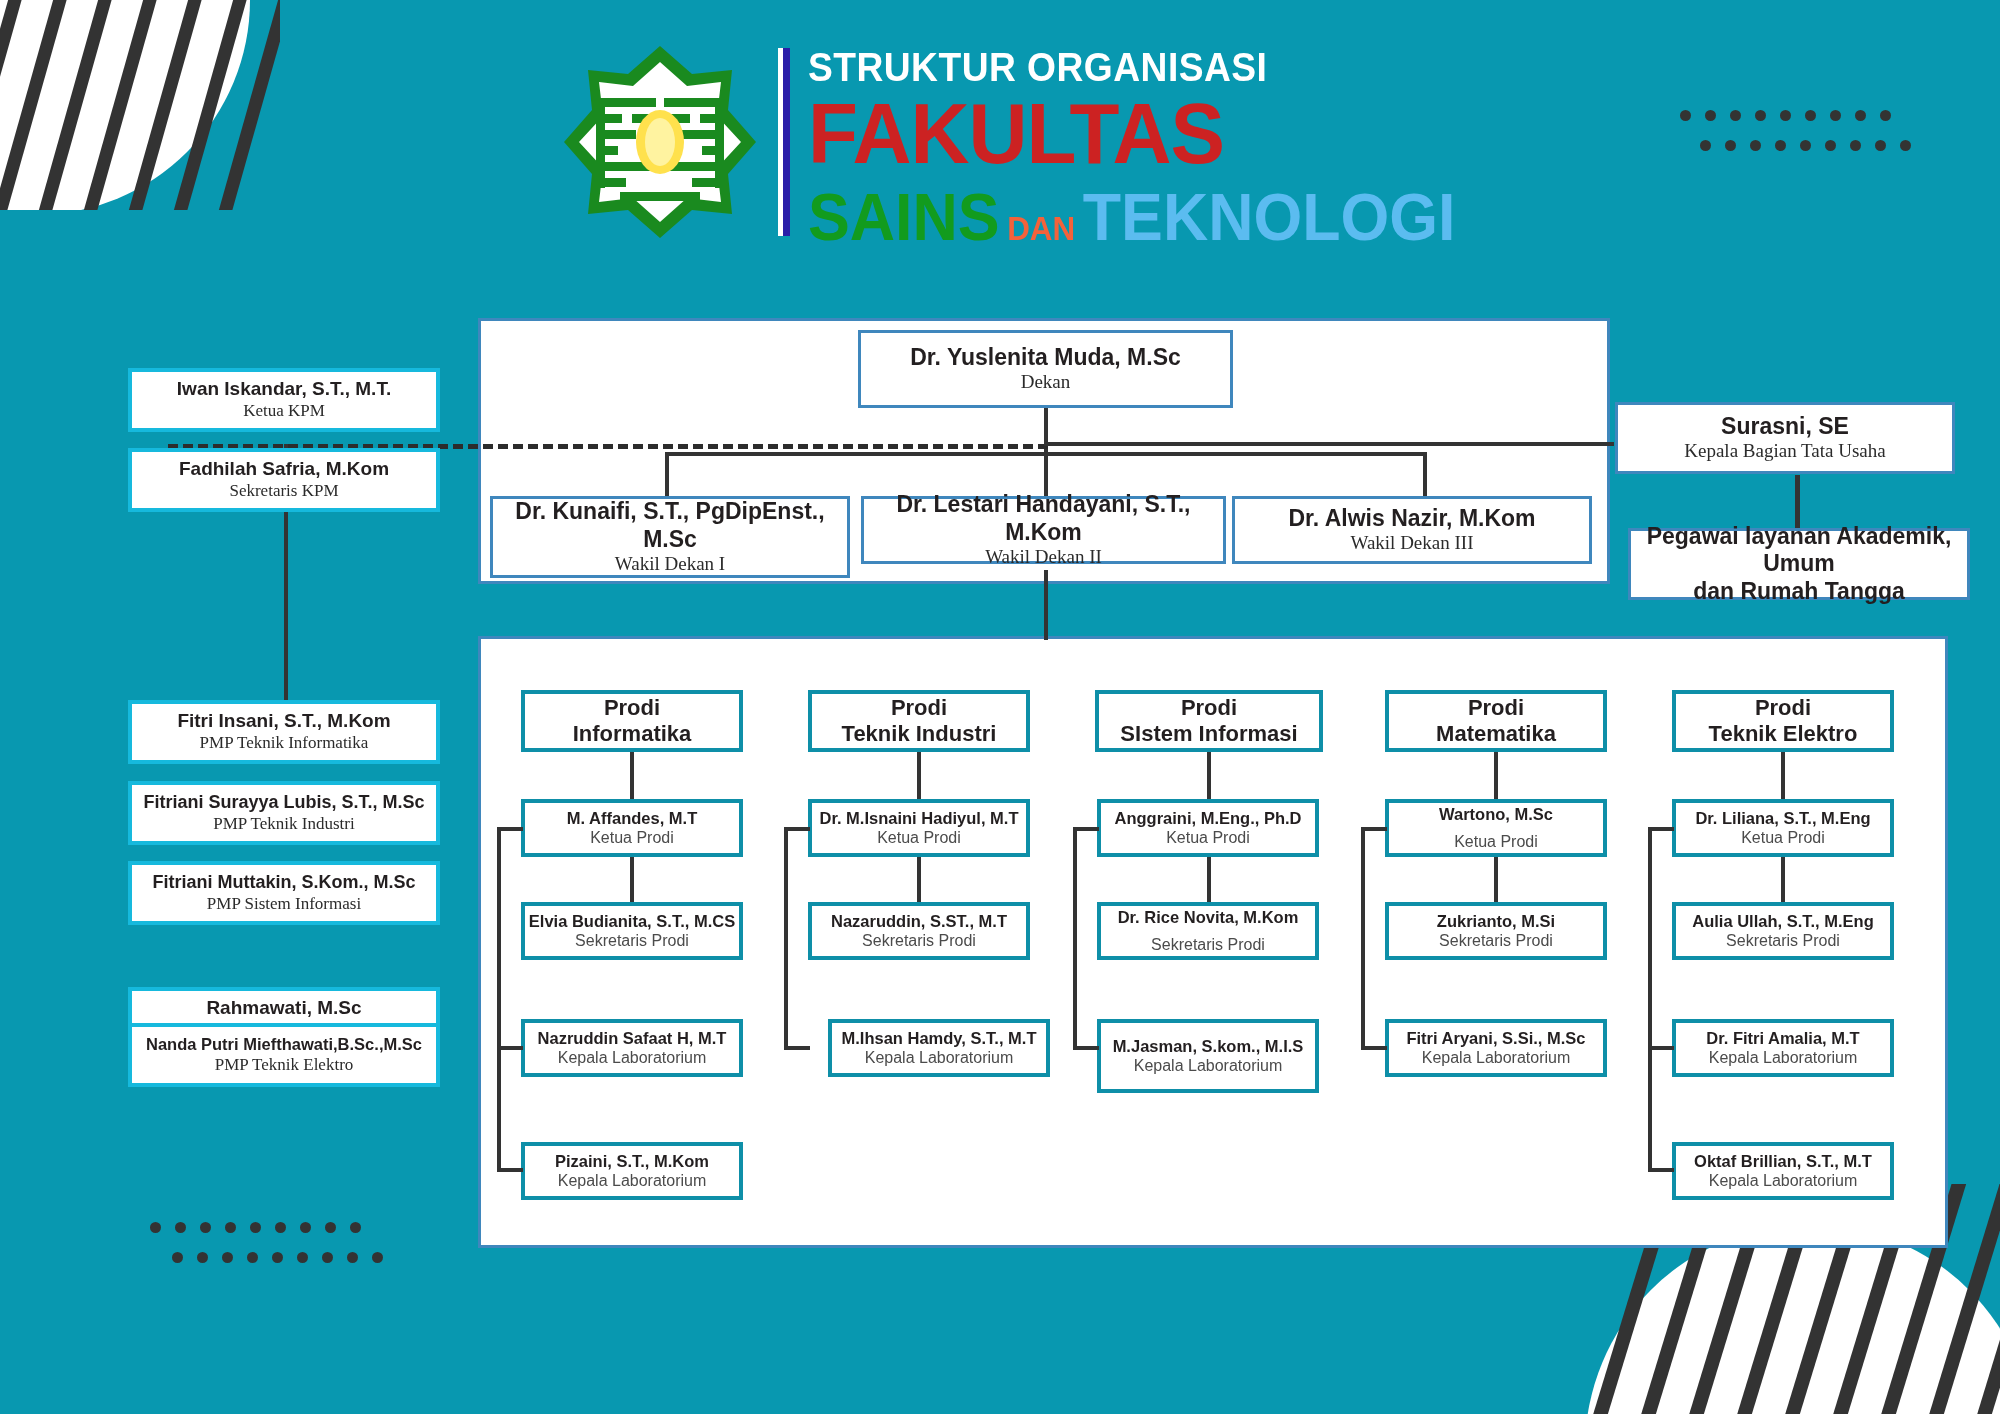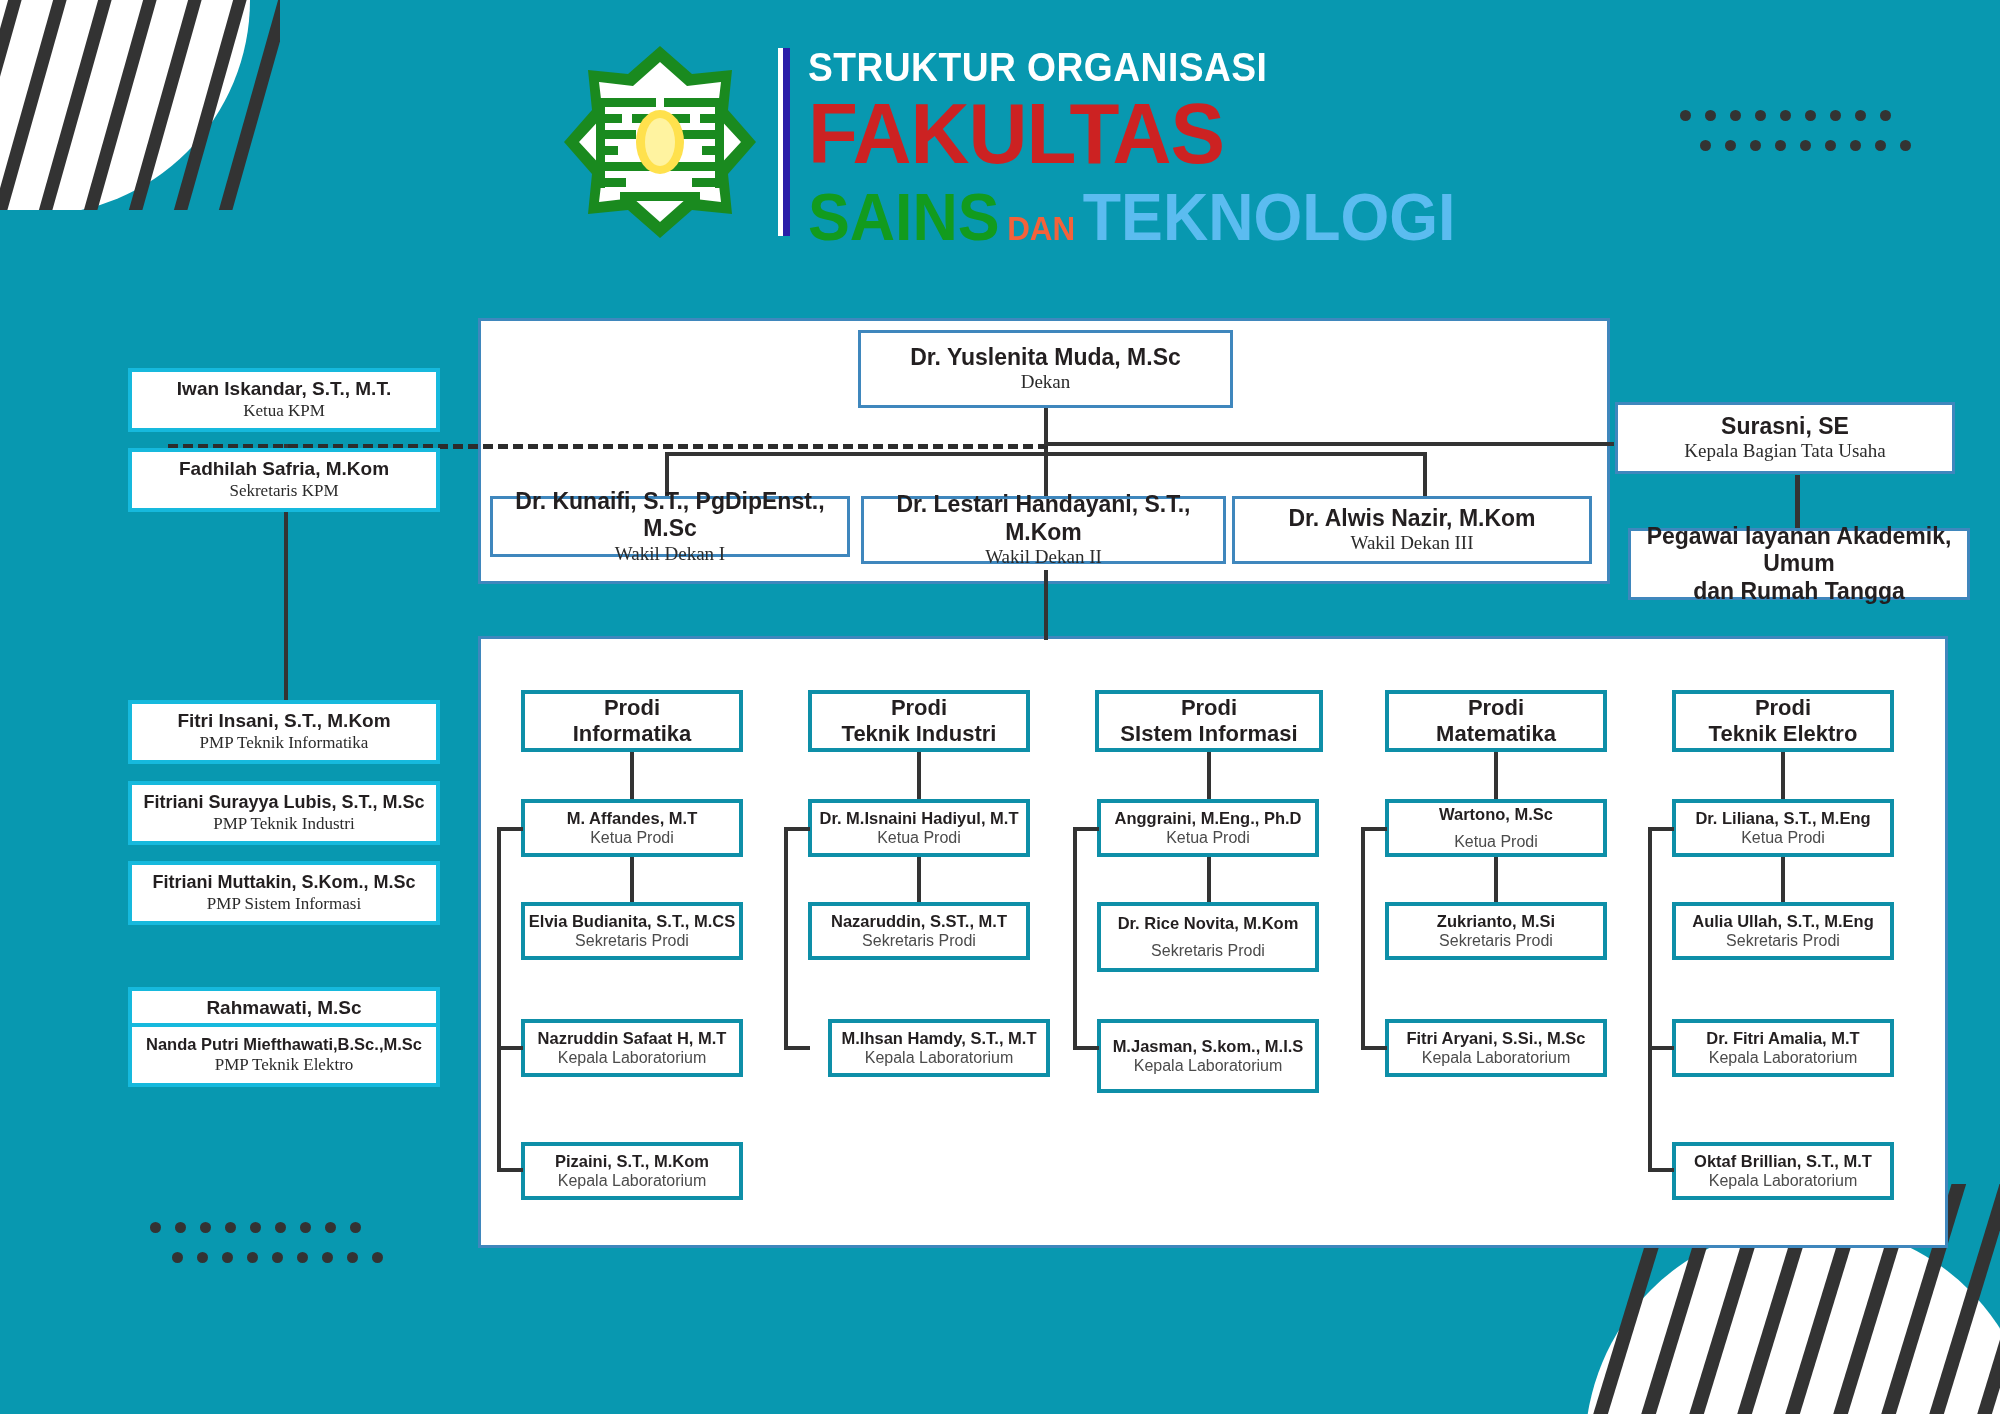--- a/index.html
+++ b/index.html
@@ -256,21 +256,21 @@
   <div class="ln lnv" style="left:284px; top:444px; width:4px; height:256px;"></div>
 
   <div class="ln lnh" style="left:1044px; top:442px; width:570px; height:4px;"></div>
   <div class="ln lnv" style="left:1795px; top:475px; width:5px; height:53px;"></div>
 
   <div class="box b-blue" style="left:858px; top:330px; width:375px; height:78px;">
     <div class="nm">Dr. Yuslenita Muda, M.Sc</div>
     <div class="rl">Dekan</div>
   </div>
 
-  <div class="box b-blue" style="left:490px; top:496px; width:360px; height:61px;">
+  <div class="box b-blue" style="left:490px; top:496px; width:360px; height:82px;">
     <div class="nm">Dr. Kunaifi, S.T., PgDipEnst., M.Sc</div>
     <div class="rl">Wakil Dekan I</div>
   </div>
   <div class="box b-blue" style="left:861px; top:496px; width:365px; height:68px;">
     <div class="nm">Dr. Lestari Handayani, S.T., M.Kom</div>
     <div class="rl">Wakil Dekan II</div>
   </div>
   <div class="box b-blue" style="left:1232px; top:496px; width:360px; height:68px;">
     <div class="nm">Dr. Alwis Nazir, M.Kom</div>
     <div class="rl">Wakil Dekan III</div>
@@ -367,21 +367,21 @@
   <div class="box b-head" style="left:1095px; top:690px; width:228px; height:62px;">
     <div class="nm">Prodi</div>
     <div class="nm">SIstem Informasi</div>
   </div>
   <div class="ln lnv" style="left:1207px; top:752px; width:4px; height:47px;"></div>
   <div class="box b-teal" style="left:1097px; top:799px; width:222px; height:58px;">
     <div class="nm">Anggraini, M.Eng., Ph.D</div>
     <div class="rl">Ketua Prodi</div>
   </div>
   <div class="ln lnv" style="left:1207px; top:857px; width:4px; height:45px;"></div>
-  <div class="box b-teal" style="left:1097px; top:902px; width:222px; height:70px;gap:8px;">
+  <div class="box b-teal" style="left:1097px; top:902px; width:222px; height:58px;gap:8px;">
     <div class="nm">Dr. Rice Novita, M.Kom</div>
     <div class="rl">Sekretaris Prodi</div>
   </div>
   <div class="box b-teal" style="left:1097px; top:1019px; width:222px; height:74px;">
     <div class="nm">M.Jasman, S.kom., M.I.S</div>
     <div class="rl">Kepala Laboratorium</div>
   </div>
   <div class="ln lnv" style="left:1073px; top:827px; width:4px; height:222px;"></div>
   <div class="ln lnh" style="left:1073px; top:827px; width:26px; height:4px;"></div>
   <div class="ln lnh" style="left:1073px; top:1046px; width:26px; height:4px;"></div>

